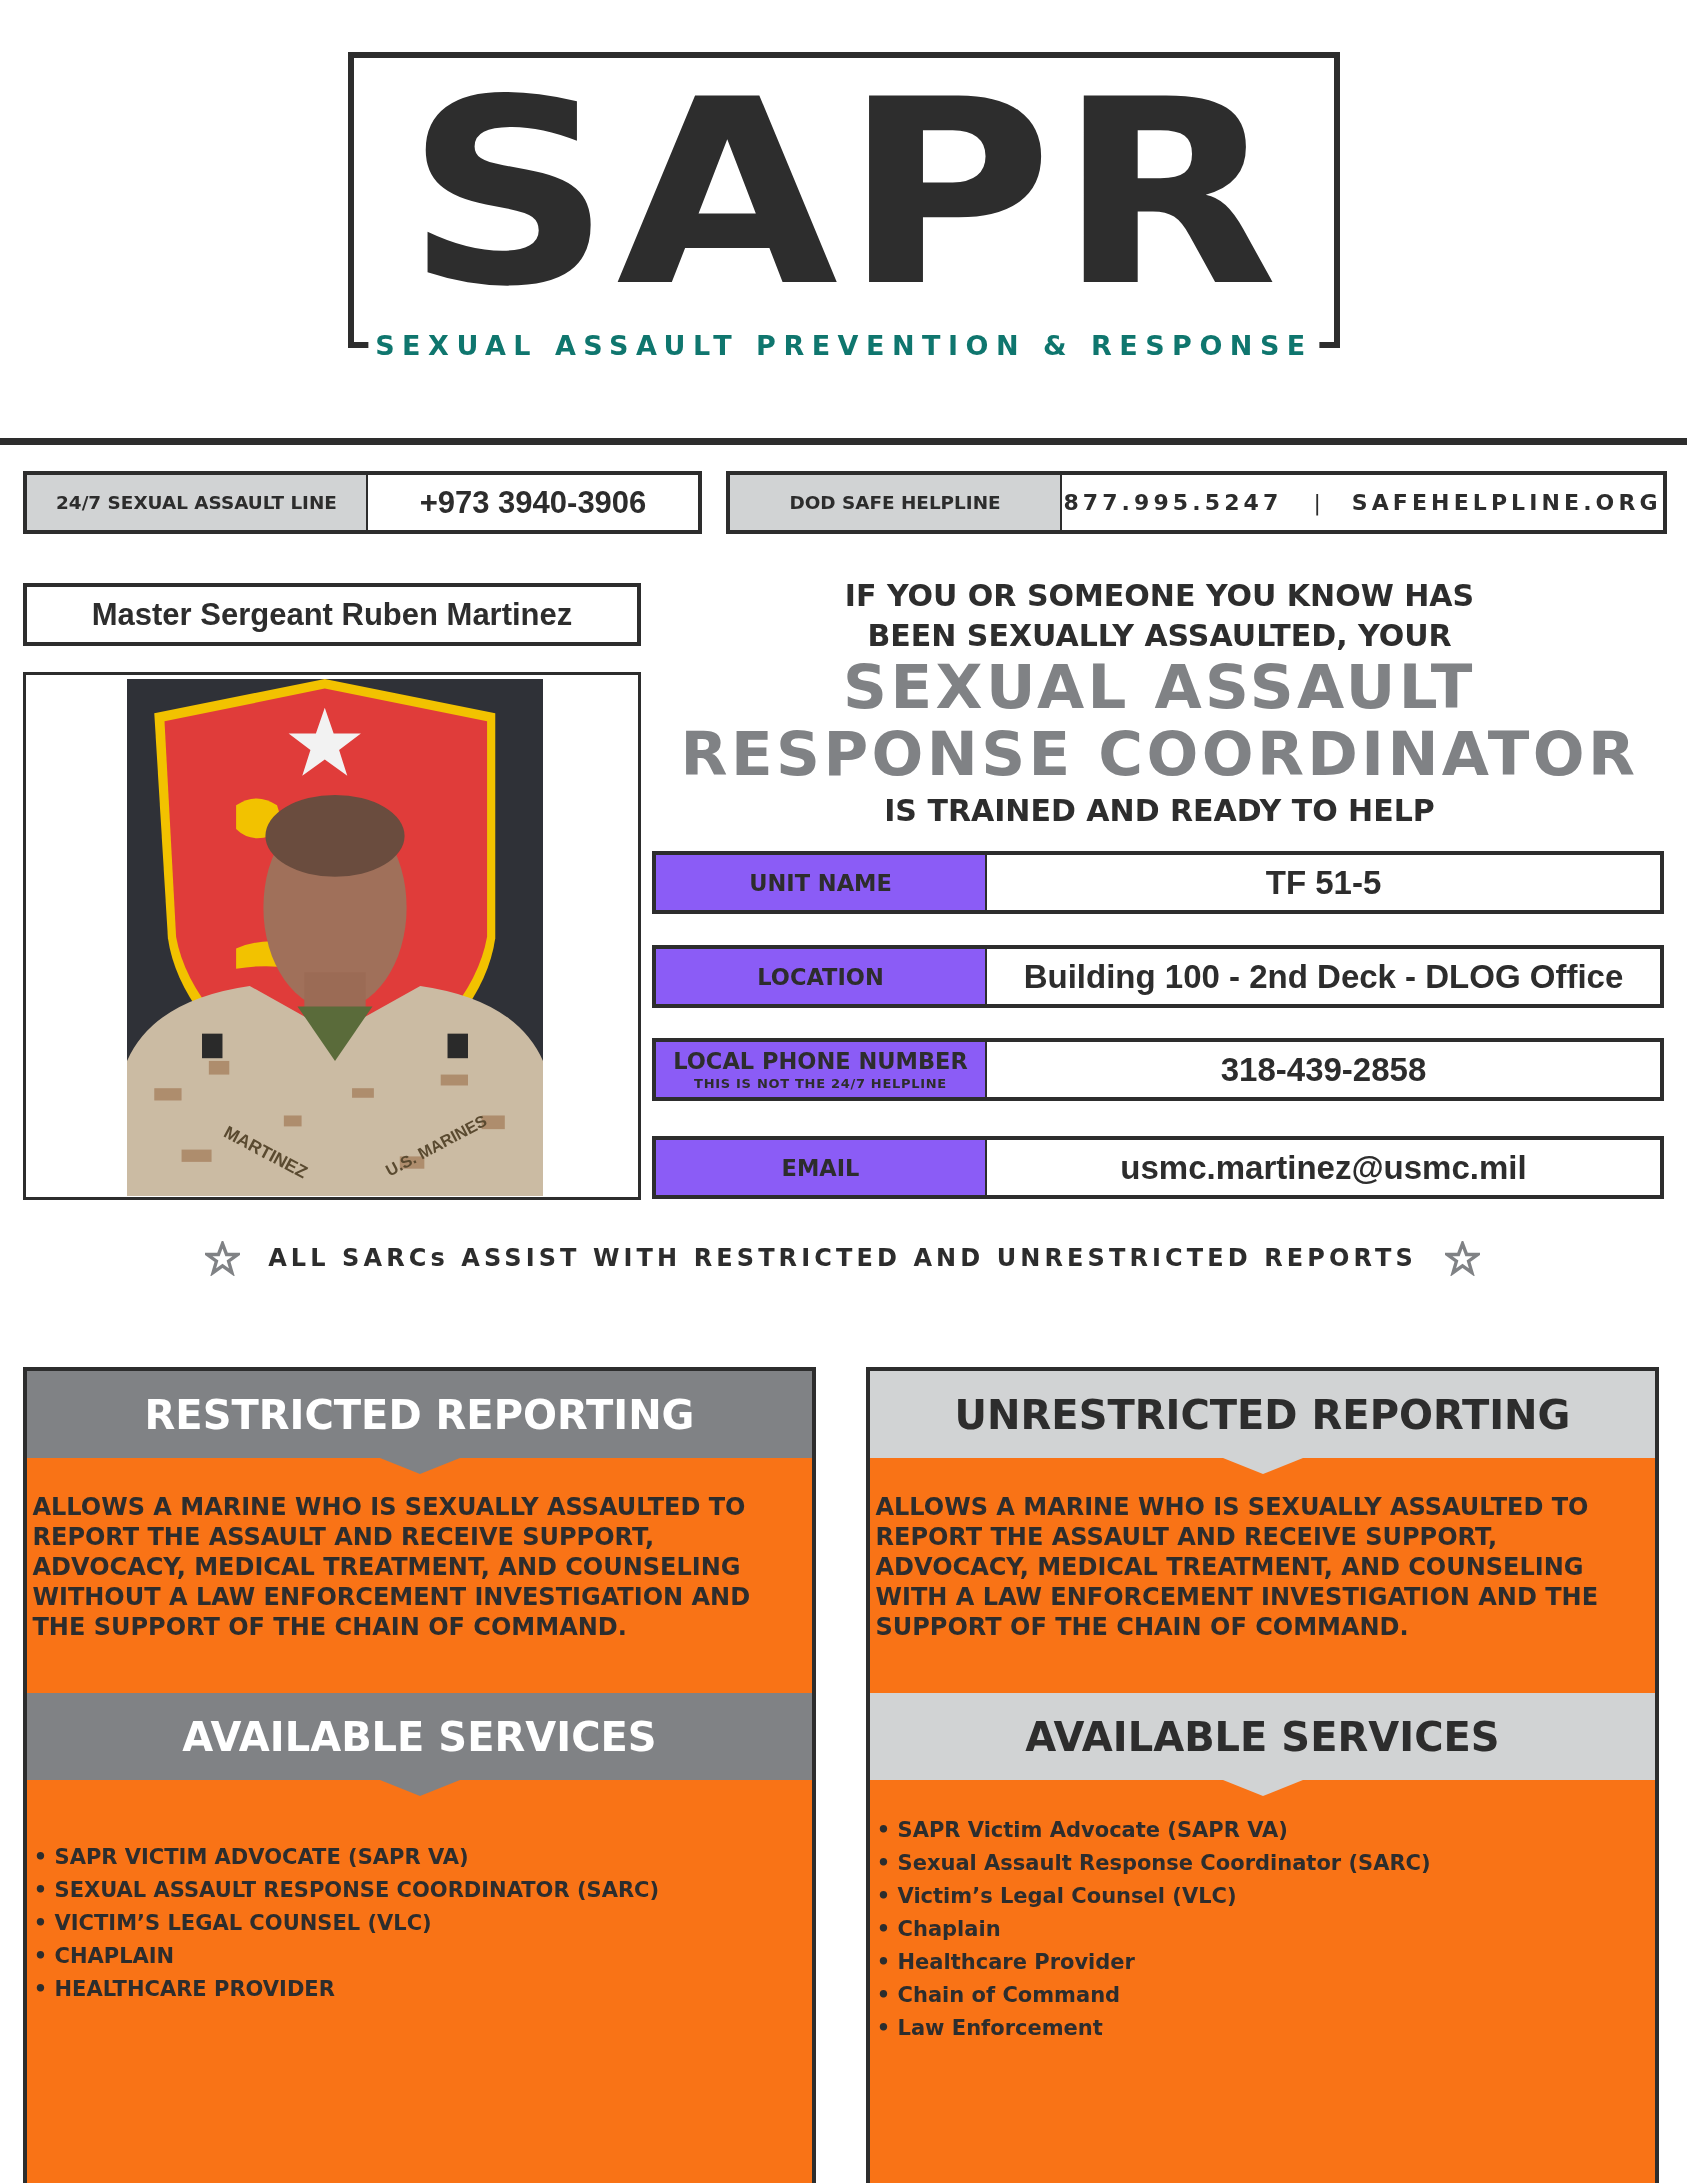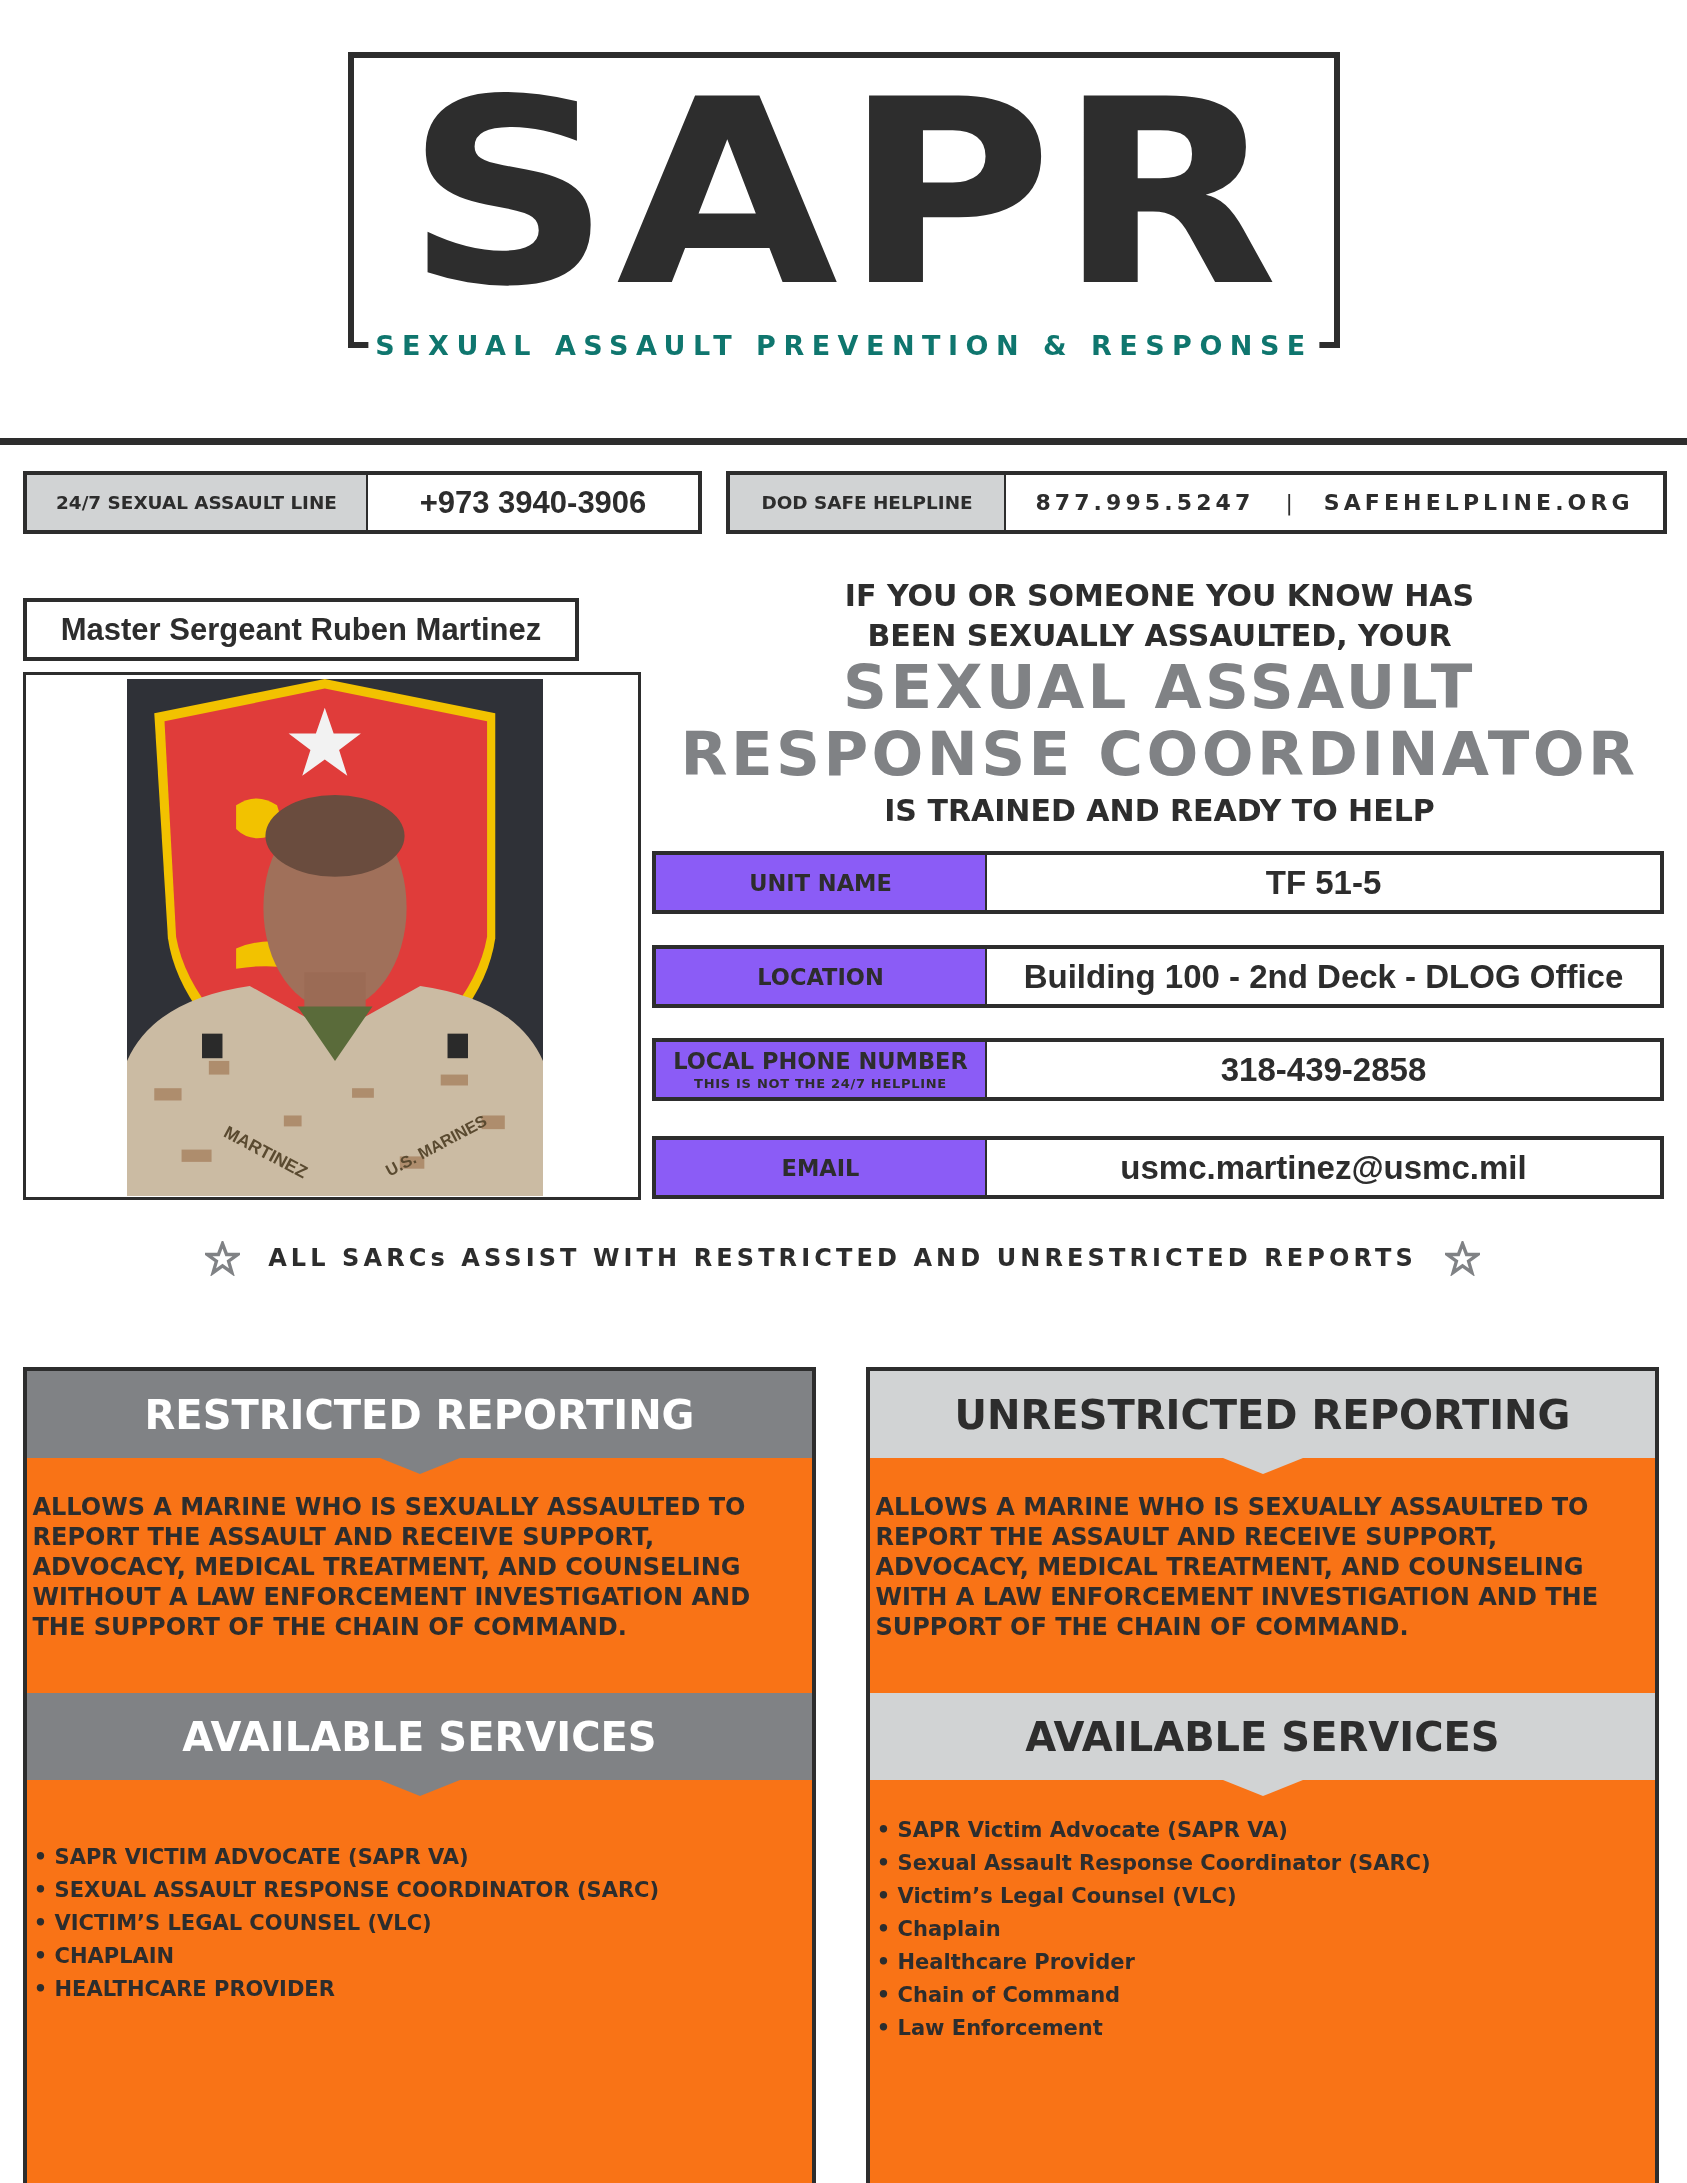--- a/index.html
+++ b/index.html
@@ -33,29 +33,29 @@
   .hl-label {
     background: #d1d3d4; border-right: 2.7px solid #2d2d2d; display: flex;
     align-items: center; justify-content: center; font-weight: bold;
     font-family: "DejaVu Sans", sans-serif; font-size: 18.4px; color: #2d2d2d; white-space: nowrap;
   }
   .hl-value { flex: 1; display: flex; align-items: center; justify-content: center; white-space: nowrap; }
   #hl1 { left: 23px; width: 679px; }
   #hl1 .hl-label { width: 341px; }
   #hl1 .hl-value { font-size: 31px; font-weight: bold; }
   #hl2 { left: 726px; width: 941px; }
-  #hl2 .hl-label { width: 276px; }
+  #hl2 .hl-label { width: 332px; }
   #hl2 .hl-value { font-family: "DejaVu Sans", sans-serif; font-weight: bold; font-size: 22px; letter-spacing: 4.1px; gap: 31px; }
   .hl-divider { font-weight: normal; letter-spacing: 0; }
 
   
   .name-box {
-    position: absolute; left: 23px; top: 583px; width: 556px; height: 63px;
+    position: absolute; left: 23px; top: 583px; width: 618px; height: 63px;
     border: 4.1px solid #2d2d2d; display: flex; align-items: center; justify-content: center;
-    font-size: 31px; font-weight: bold; color: #2d2d2d; margin-top: 15px;
+    font-size: 31px; font-weight: bold; color: #2d2d2d;
   }
   .photo-frame {
     position: absolute; left: 23px; top: 672px; width: 618px; height: 528px;
     border: 3.4px solid #2d2d2d; background: #fff;
   }
   .photo {
     position: absolute; left: 101px; top: 4.1px; width: 416px; height: 517px; overflow: hidden;
     background: #303238;
   }
 

